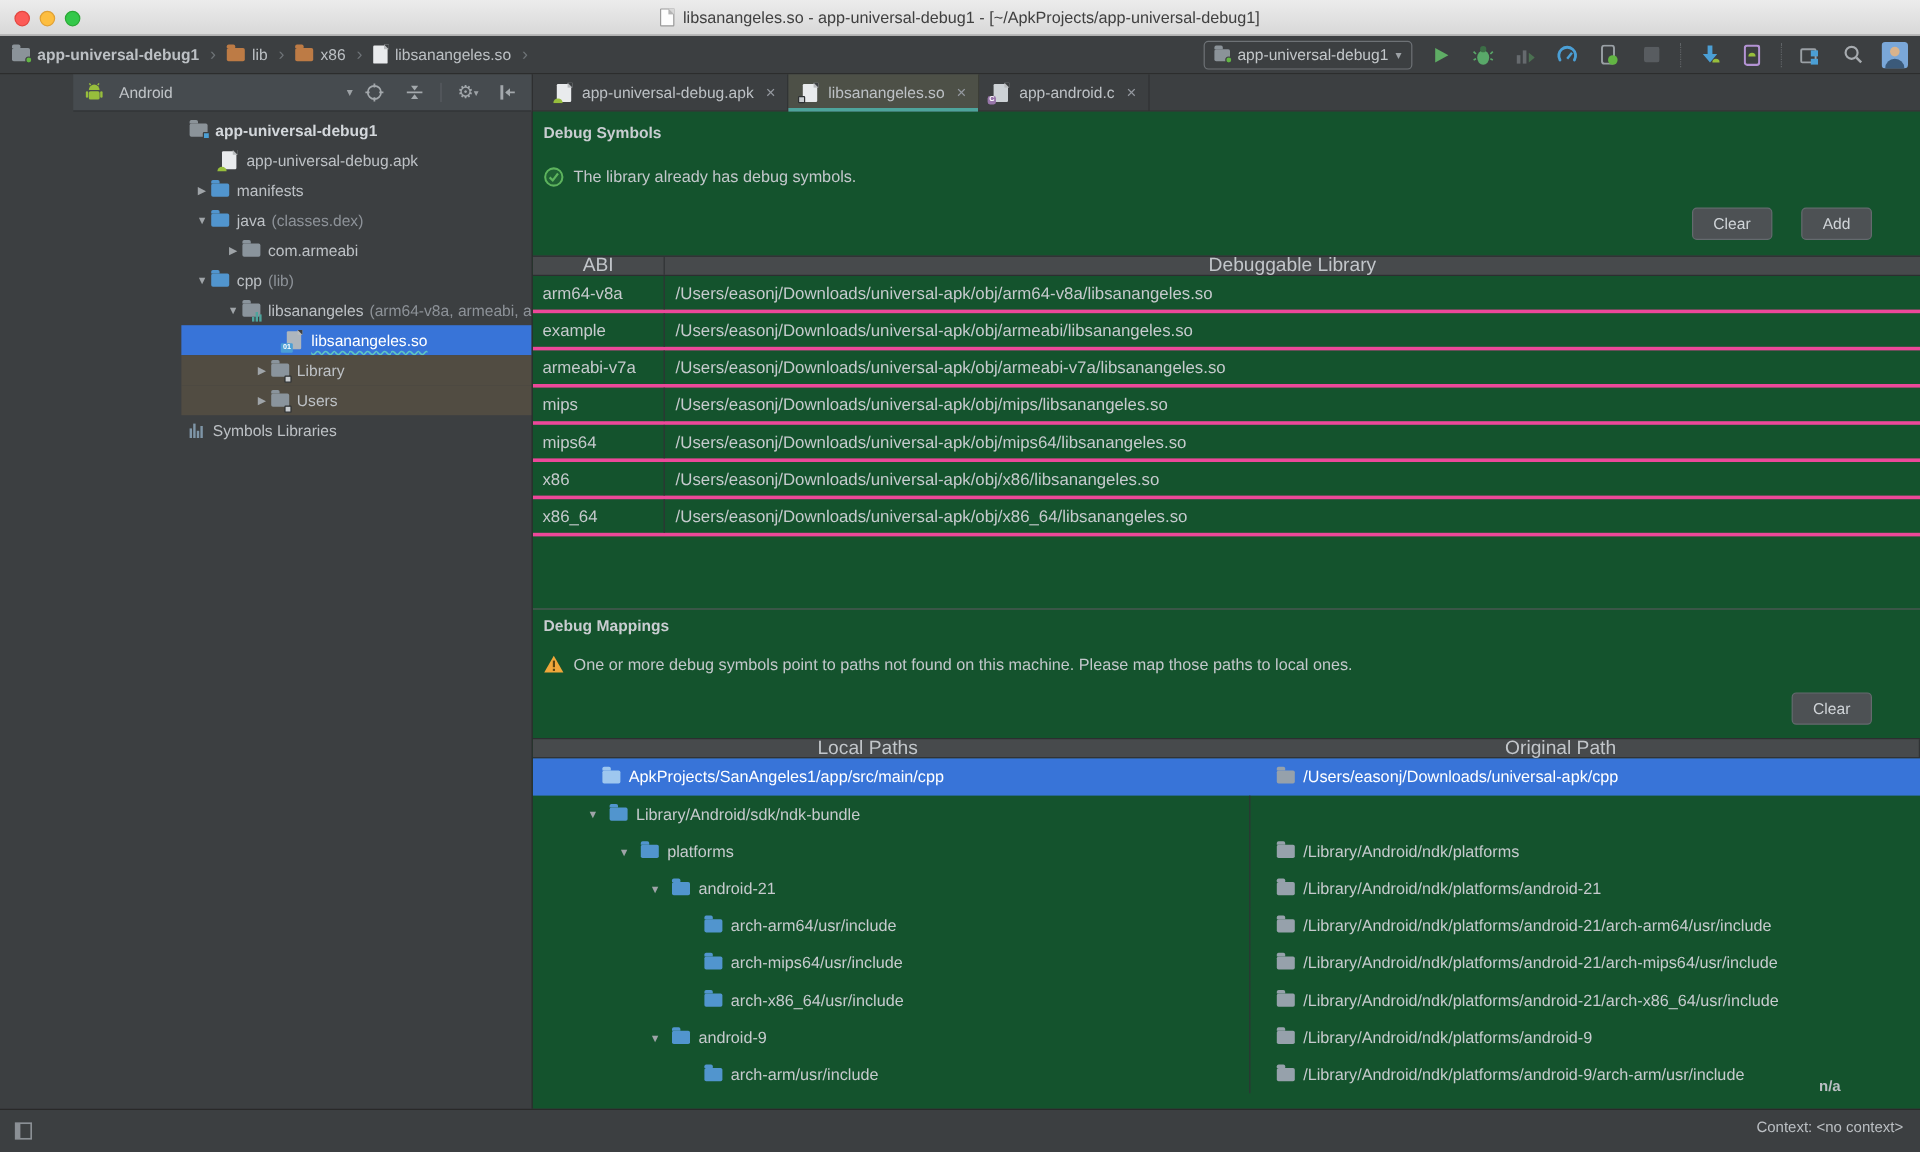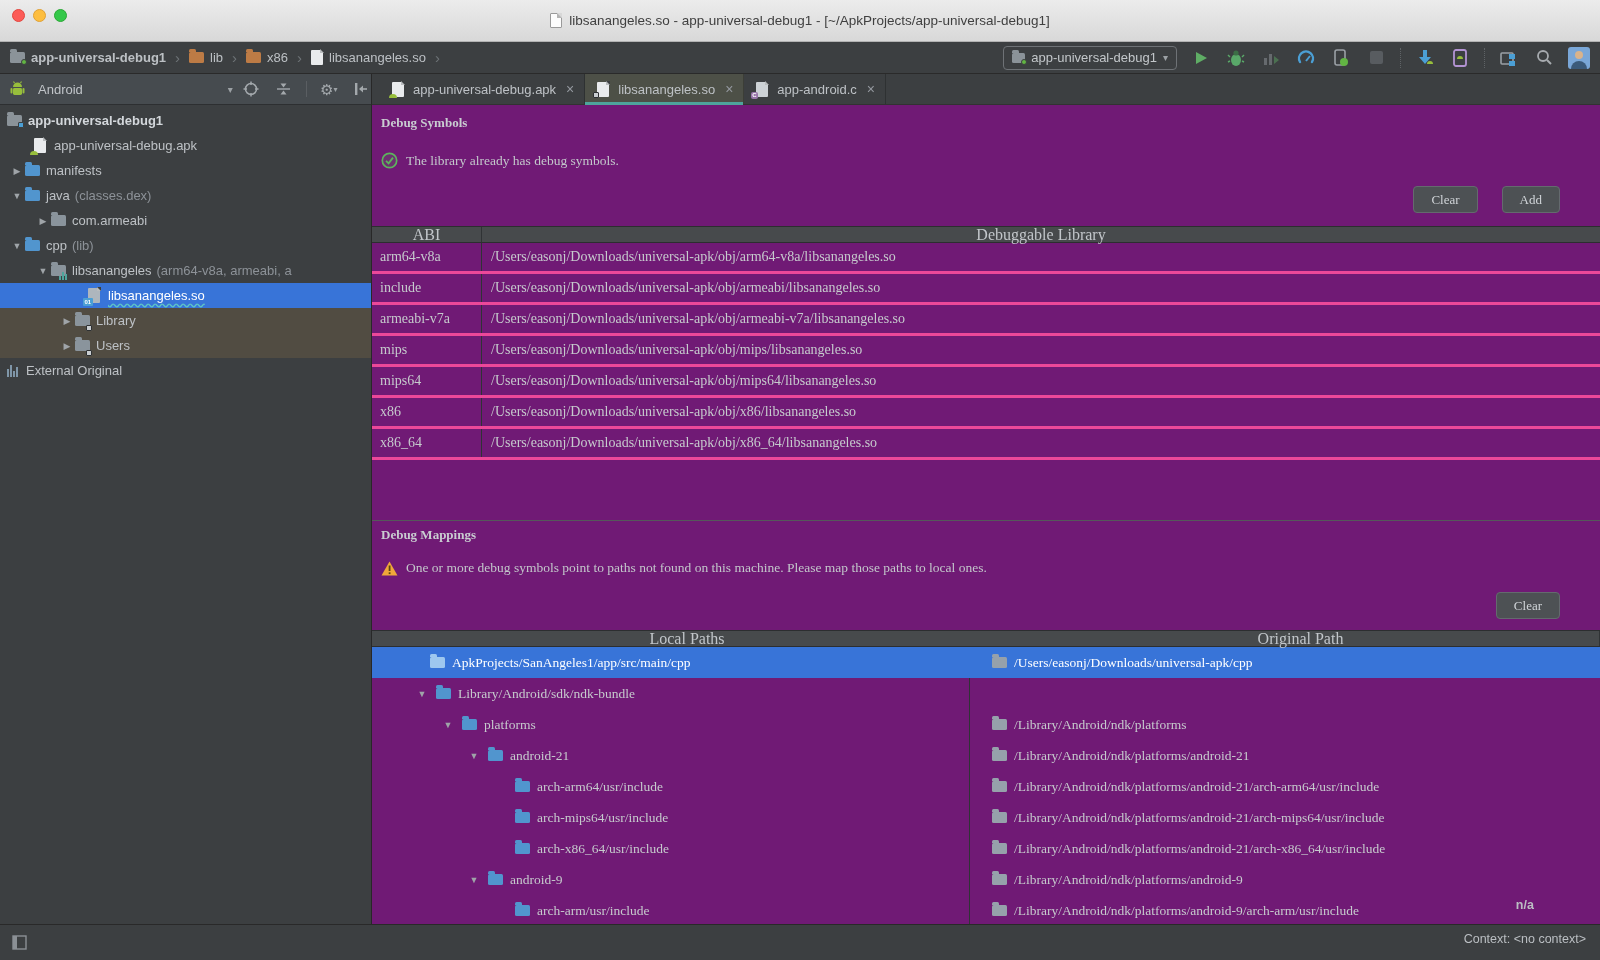--- a/index.html
+++ b/index.html
@@ -1,21 +1,21 @@
 <!DOCTYPE html>
 <html><head>
 <meta charset="utf-8">
 <style>
   * { box-sizing: border-box; margin: 0; padding: 0; }
   html,body { width:1600px; height:960px; }
   body { font-family:"Liberation Sans", sans-serif; background:#3c3f41; overflow:hidden; }
   .app { width:1600px; height:960px; display:flex; flex-direction:column; position:relative; }
 
   
-  .titlebar { height:42px; flex:none; background:linear-gradient(#ececec,#d8d8d8); border-bottom:1px solid #b2b2b2; position:relative; display:flex; align-items:center; justify-content:center; }
+  .titlebar { height:30px; flex:none; background:linear-gradient(#ececec,#d8d8d8); border-bottom:1px solid #b2b2b2; position:relative; display:flex; align-items:center; justify-content:center; }
   .traffic { position:absolute; left:12px; top:9px; display:flex; gap:8px; }
   .tl { width:13px; height:13px; border-radius:50%; }
   .tl.red { background:#fc5b57; border:1px solid #e2463f; }
   .tl.yel { background:#fdbe40; border:1px solid #e0a135; }
   .tl.grn { background:#34c84a; border:1px solid #2aa835; }
   .title-wrap { display:flex; align-items:center; gap:7px; color:#404040; font-size:13.5px; }
   .doc-ic { width:12px; height:15px; background:#fdfdfd; border:1px solid #9a9a9a; border-radius:1px; position:relative; }
   .doc-ic::after { content:""; position:absolute; right:-1px; top:-1px; border-style:solid; border-width:0 5px 5px 0; border-color:transparent #d8d8d8 #b5b5b5 transparent; }
 
   
@@ -34,21 +34,21 @@
   .emb { position:absolute; font-size:6px; line-height:1; }
 
   .actions { display:flex; align-items:center; gap:13px; }
   .runbox { display:flex; align-items:center; gap:6px; border:1px solid #6e7276; border-radius:4px; height:24px; padding:0 8px; color:#c3c7ca; font-size:13px; }
   .caret { color:#9ca1a5; font-size:10px; }
   .aicon { width:22px; height:22px; display:flex; align-items:center; justify-content:center; flex:none; }
   .dotsep { width:1px; height:20px; border-left:1px dotted #5f6366; }
 
   
   .main { flex:1; display:flex; min-height:0; background:#3c3f41; }
-  .sidebar { width:372px; flex:none; border-right:1px solid #282828; display:flex; flex-direction:column; min-height:0; }
+  .sidebar { width:444px; flex:none; border-right:1px solid #282828; display:flex; flex-direction:column; min-height:0;align-items:flex-end; }
   .side-head { height:31px; flex:none; background:#464b4f; border-bottom:1px solid #2d2f31; display:flex; align-items:center; padding:0 9px; gap:7px; color:#c0c4c8; font-size:13px; }
   .side-icons { margin-left:auto; display:flex; align-items:center; gap:11px; color:#a3a8ac; }
   .gear { font-size:15px; line-height:1; color:#a3a8ac; }
   .tree { flex:1; padding-top:3px; font-size:13px; color:#bdc1c5; overflow:hidden; }
   .trow { height:25px; display:flex; align-items:center; white-space:nowrap; overflow:hidden; }
   .trow .arrow { width:14px; text-align:center; font-size:9px; color:#9fa4a8; flex:none; }
   .ticon { width:16px; height:16px; flex:none; margin-right:6px; position:relative; display:flex; align-items:center; justify-content:center; }
   .b { font-weight:bold; color:#d3d7db; }
   .extra { color:#8d9298; margin-left:5px; }
   .sel { background:#3874d8; color:#ffffff; }
@@ -62,21 +62,21 @@
 
   
   .editor { flex:1; display:flex; flex-direction:column; min-width:0; }
   .tabbar { height:31px; flex:none; background:#3c3f41; border-bottom:1px solid #323232; display:flex; padding-left:8px; }
   .tab { display:flex; align-items:center; gap:7px; padding:0 10px; font-size:13px; color:#bdc1c5; border-right:1px solid rgba(0,0,0,.22); position:relative; }
   .tab.active { background:#4d5047; }
   .tab.active::after { content:""; position:absolute; left:0; right:0; bottom:-1px; height:3px; background:#4ea49c; }
   .tclose { color:#9599a0; font-size:14px; margin-left:3px; line-height:1; }
   .badge { position:absolute; left:-3px; bottom:-2px; border-radius:2px; font-size:6px; font-weight:bold; color:#fff; padding:0 1px; line-height:7px; }
 
-  .content { flex:1; min-height:0; overflow:hidden; background:#701a75;font-family:Liberation Serif, serif; }
+  .content { flex:1; min-height:0; overflow:hidden; background:#14532d; }
   .sec-title { font-weight:bold; font-size:13px; color:#c9cdd1; margin:10px 0 0 9px; }
   .msg { display:flex; align-items:center; gap:8px; margin:21px 0 0 9px; font-size:13.5px; color:#c3c7cb; }
   .btnrow { display:flex; justify-content:flex-end; gap:24px; margin:17px 40px 0 0; }
   .btn { height:27px; padding:0 17px; background:#4d5154; border:1px solid #646a6e; border-radius:4px; color:#d0d4d8; font-size:13px; display:flex; align-items:center; }
 
   .tbl { margin-top:13px; }
   .thead { display:flex; height:17px; background:#474a4c; border-top:1px solid #2c2e30; border-bottom:1px solid #2c2e30; font-size:16px; color:#c2c6ca; }
   .th { display:flex; align-items:center; justify-content:center; }
   .abi-c1 { width:110px; flex:none; border-right:1px solid #303335; }
   .abi-c2 { flex:1; min-width:0; }
@@ -365,21 +365,21 @@
         </div>
         <div class="trow p4">
           <span class="ticon">
               <span class="barsic" style="height:12px">
                 <span style="height:8px;background:#7f96a8"></span>
                 <span style="height:12px;background:#7f96a8"></span>
                 <span style="height:6px;background:#7f96a8"></span>
                 <span style="height:10px;background:#7f96a8"></span>
               </span>
             </span>
-          <span>External Original</span>
+          <span>Symbols Libraries</span>
         </div>
       </div>
     </div>
 
     <div class="editor">
       <div class="tabbar">
         <div class="tab">
           <span class="ticon" style="margin:0">
               <span class="page"></span>
               <svg class="emb" style="left:-1px;bottom:-1px" width="8" height="6">
@@ -425,21 +425,21 @@
         <div class="tbl">
           <div class="thead">
             <span class="th abi-c1">ABI</span>
             <span class="th abi-c2">Debuggable Library</span>
           </div>
           <div class="drow">
               <span class="cell abi-c1">arm64-v8a</span>
               <span class="cell abi-c2">/Users/easonj/Downloads/universal-apk/obj/arm64-v8a/libsanangeles.so</span>
             </div>
           <div class="drow">
-              <span class="cell abi-c1">include</span>
+              <span class="cell abi-c1">example</span>
               <span class="cell abi-c2">/Users/easonj/Downloads/universal-apk/obj/armeabi/libsanangeles.so</span>
             </div>
           <div class="drow">
               <span class="cell abi-c1">armeabi-v7a</span>
               <span class="cell abi-c2">/Users/easonj/Downloads/universal-apk/obj/armeabi-v7a/libsanangeles.so</span>
             </div>
           <div class="drow">
               <span class="cell abi-c1">mips</span>
               <span class="cell abi-c2">/Users/easonj/Downloads/universal-apk/obj/mips/libsanangeles.so</span>
             </div>

